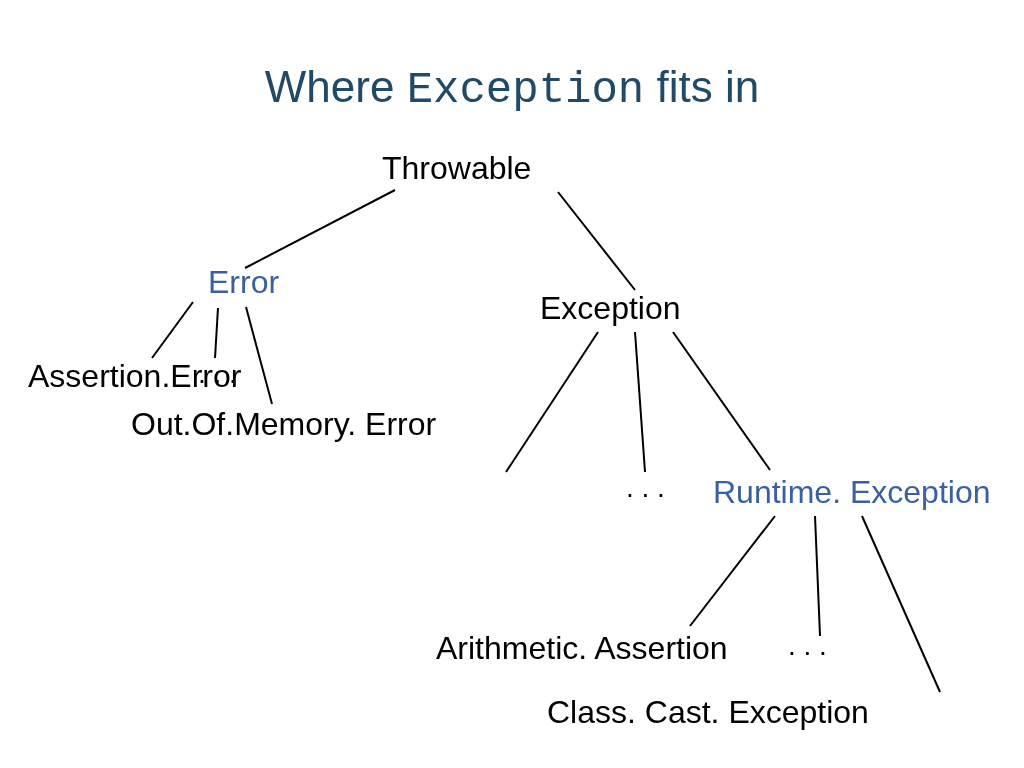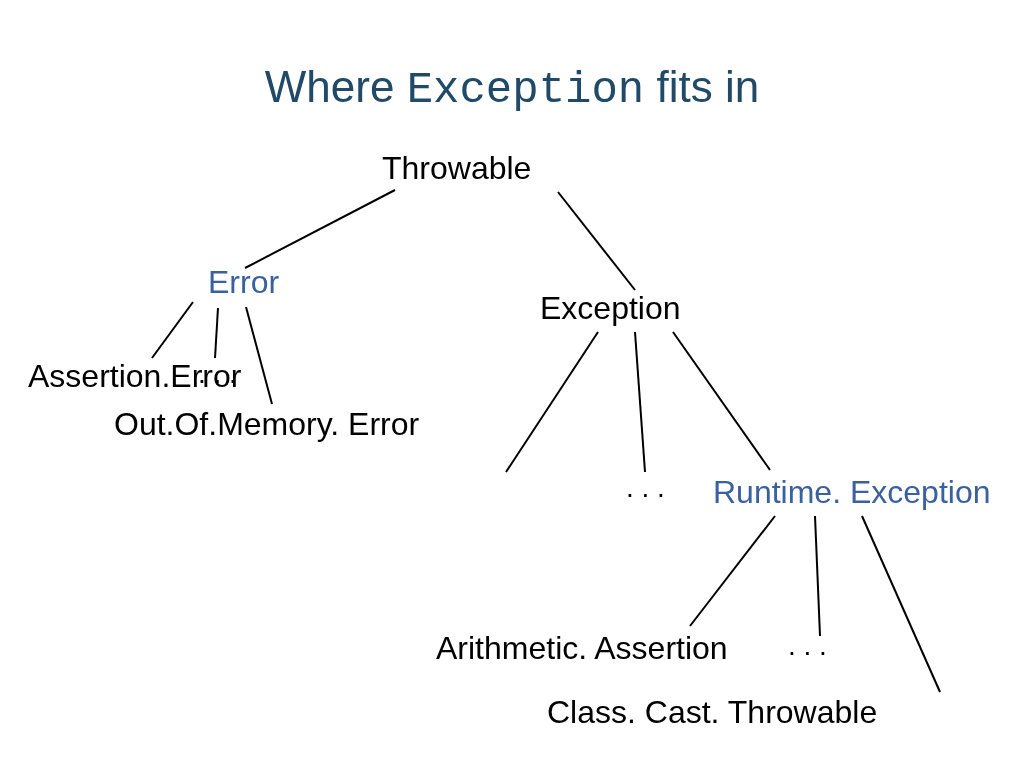--- a/index.html
+++ b/index.html
@@ -93,26 +93,26 @@
   <div class="node" style="left:360px; top:150px;margin-left:22px;">Throwable</div>
 
   <div class="node hl" style="left:180px; top:264px;">Error</div>
 
   <div class="node" style="left:540px; top:290px;">Exception</div>
 
   <div class="node" style="left:0px; top:358px;padding-left:28px;">Assertion.Error</div>
 
   <div class="node" style="left:198px; top:358px; font-size:28px;">. . .</div>
 
-  <div class="node" style="left:114px; top:406px;">Out.Of.Memory. Error</div>
+  <div class="node" style="left:131px; top:406px;">Out.Of.Memory. Error</div>
 
 
   <div class="node" style="left:626px; top:472px; font-size:28px;">. . .</div>
 
   <div class="node hl" style="left:685px; top:474px;text-align:center;">Runtime. Exception</div>
 
   <div class="node" style="left:436px; top:630px;">Arithmetic. Assertion</div>
 
   <div class="node" style="left:788px; top:630px; font-size:28px;">. . .</div>
 
-  <div class="node" style="left:547px; top:694px;">Class. Cast. Throwable</div>
+  <div class="node" style="left:547px; top:694px;">Class. Cast. Exception</div>
 
 </div>
 
 </body></html>

